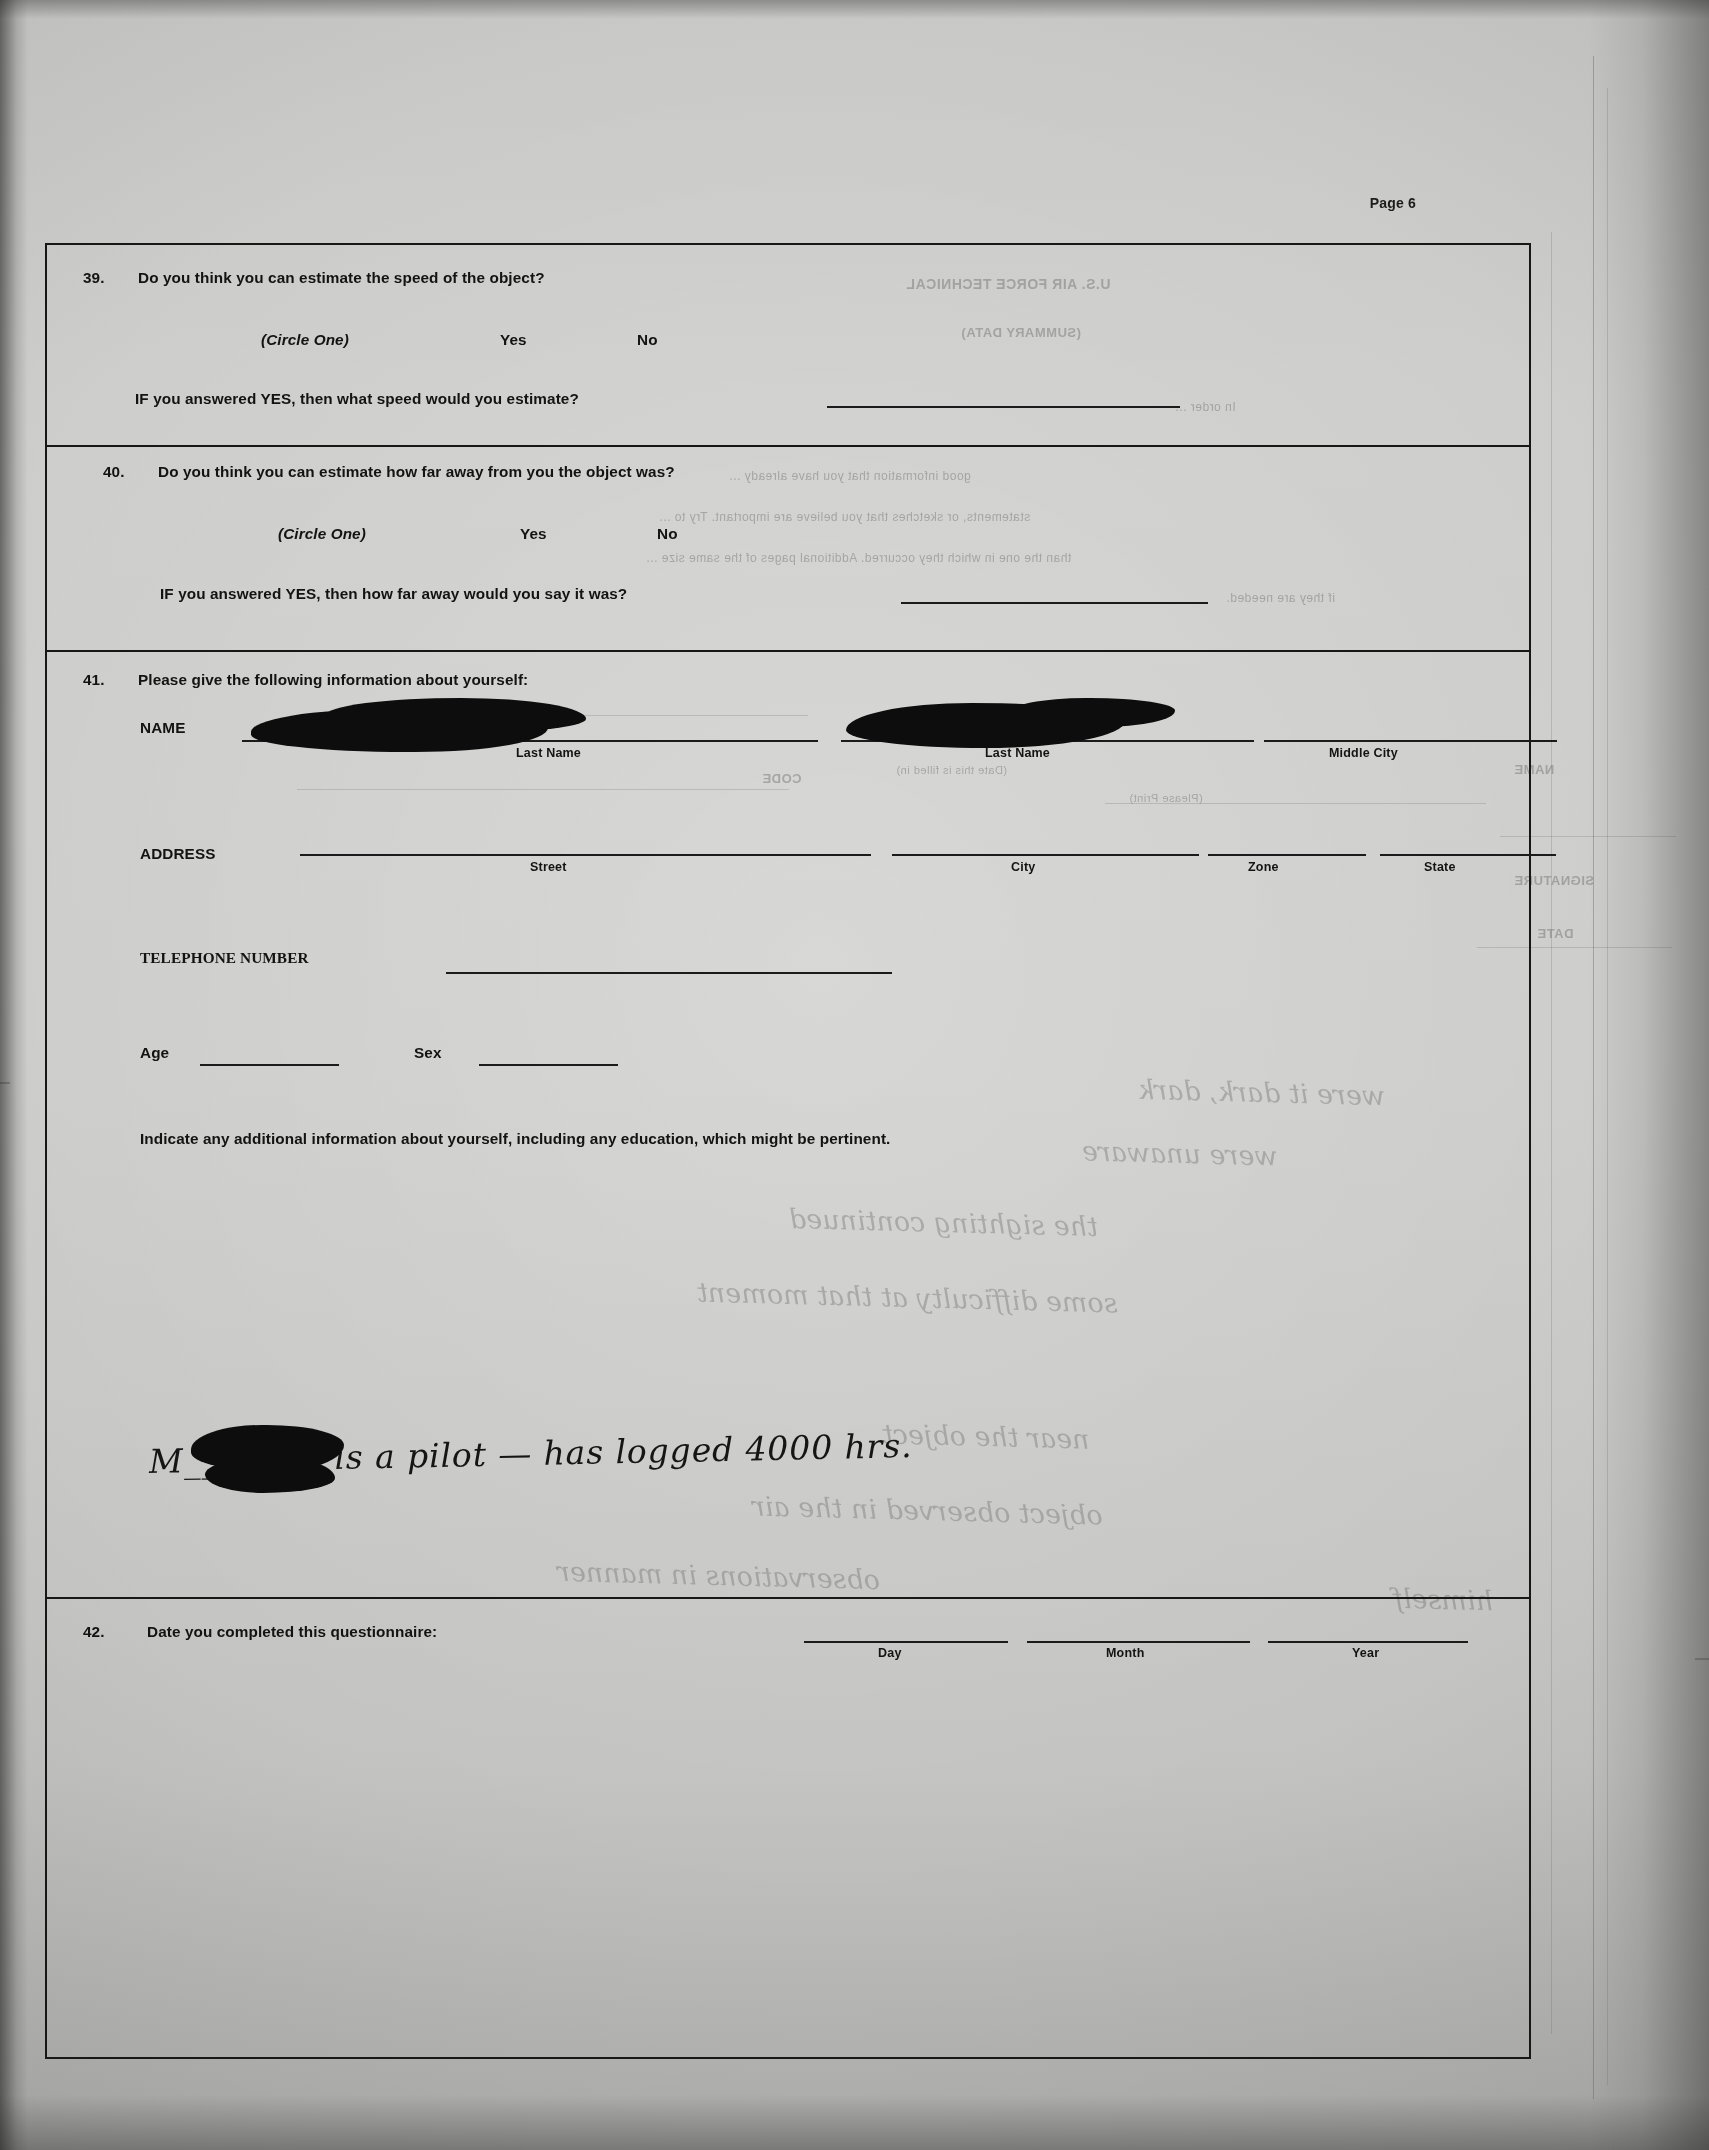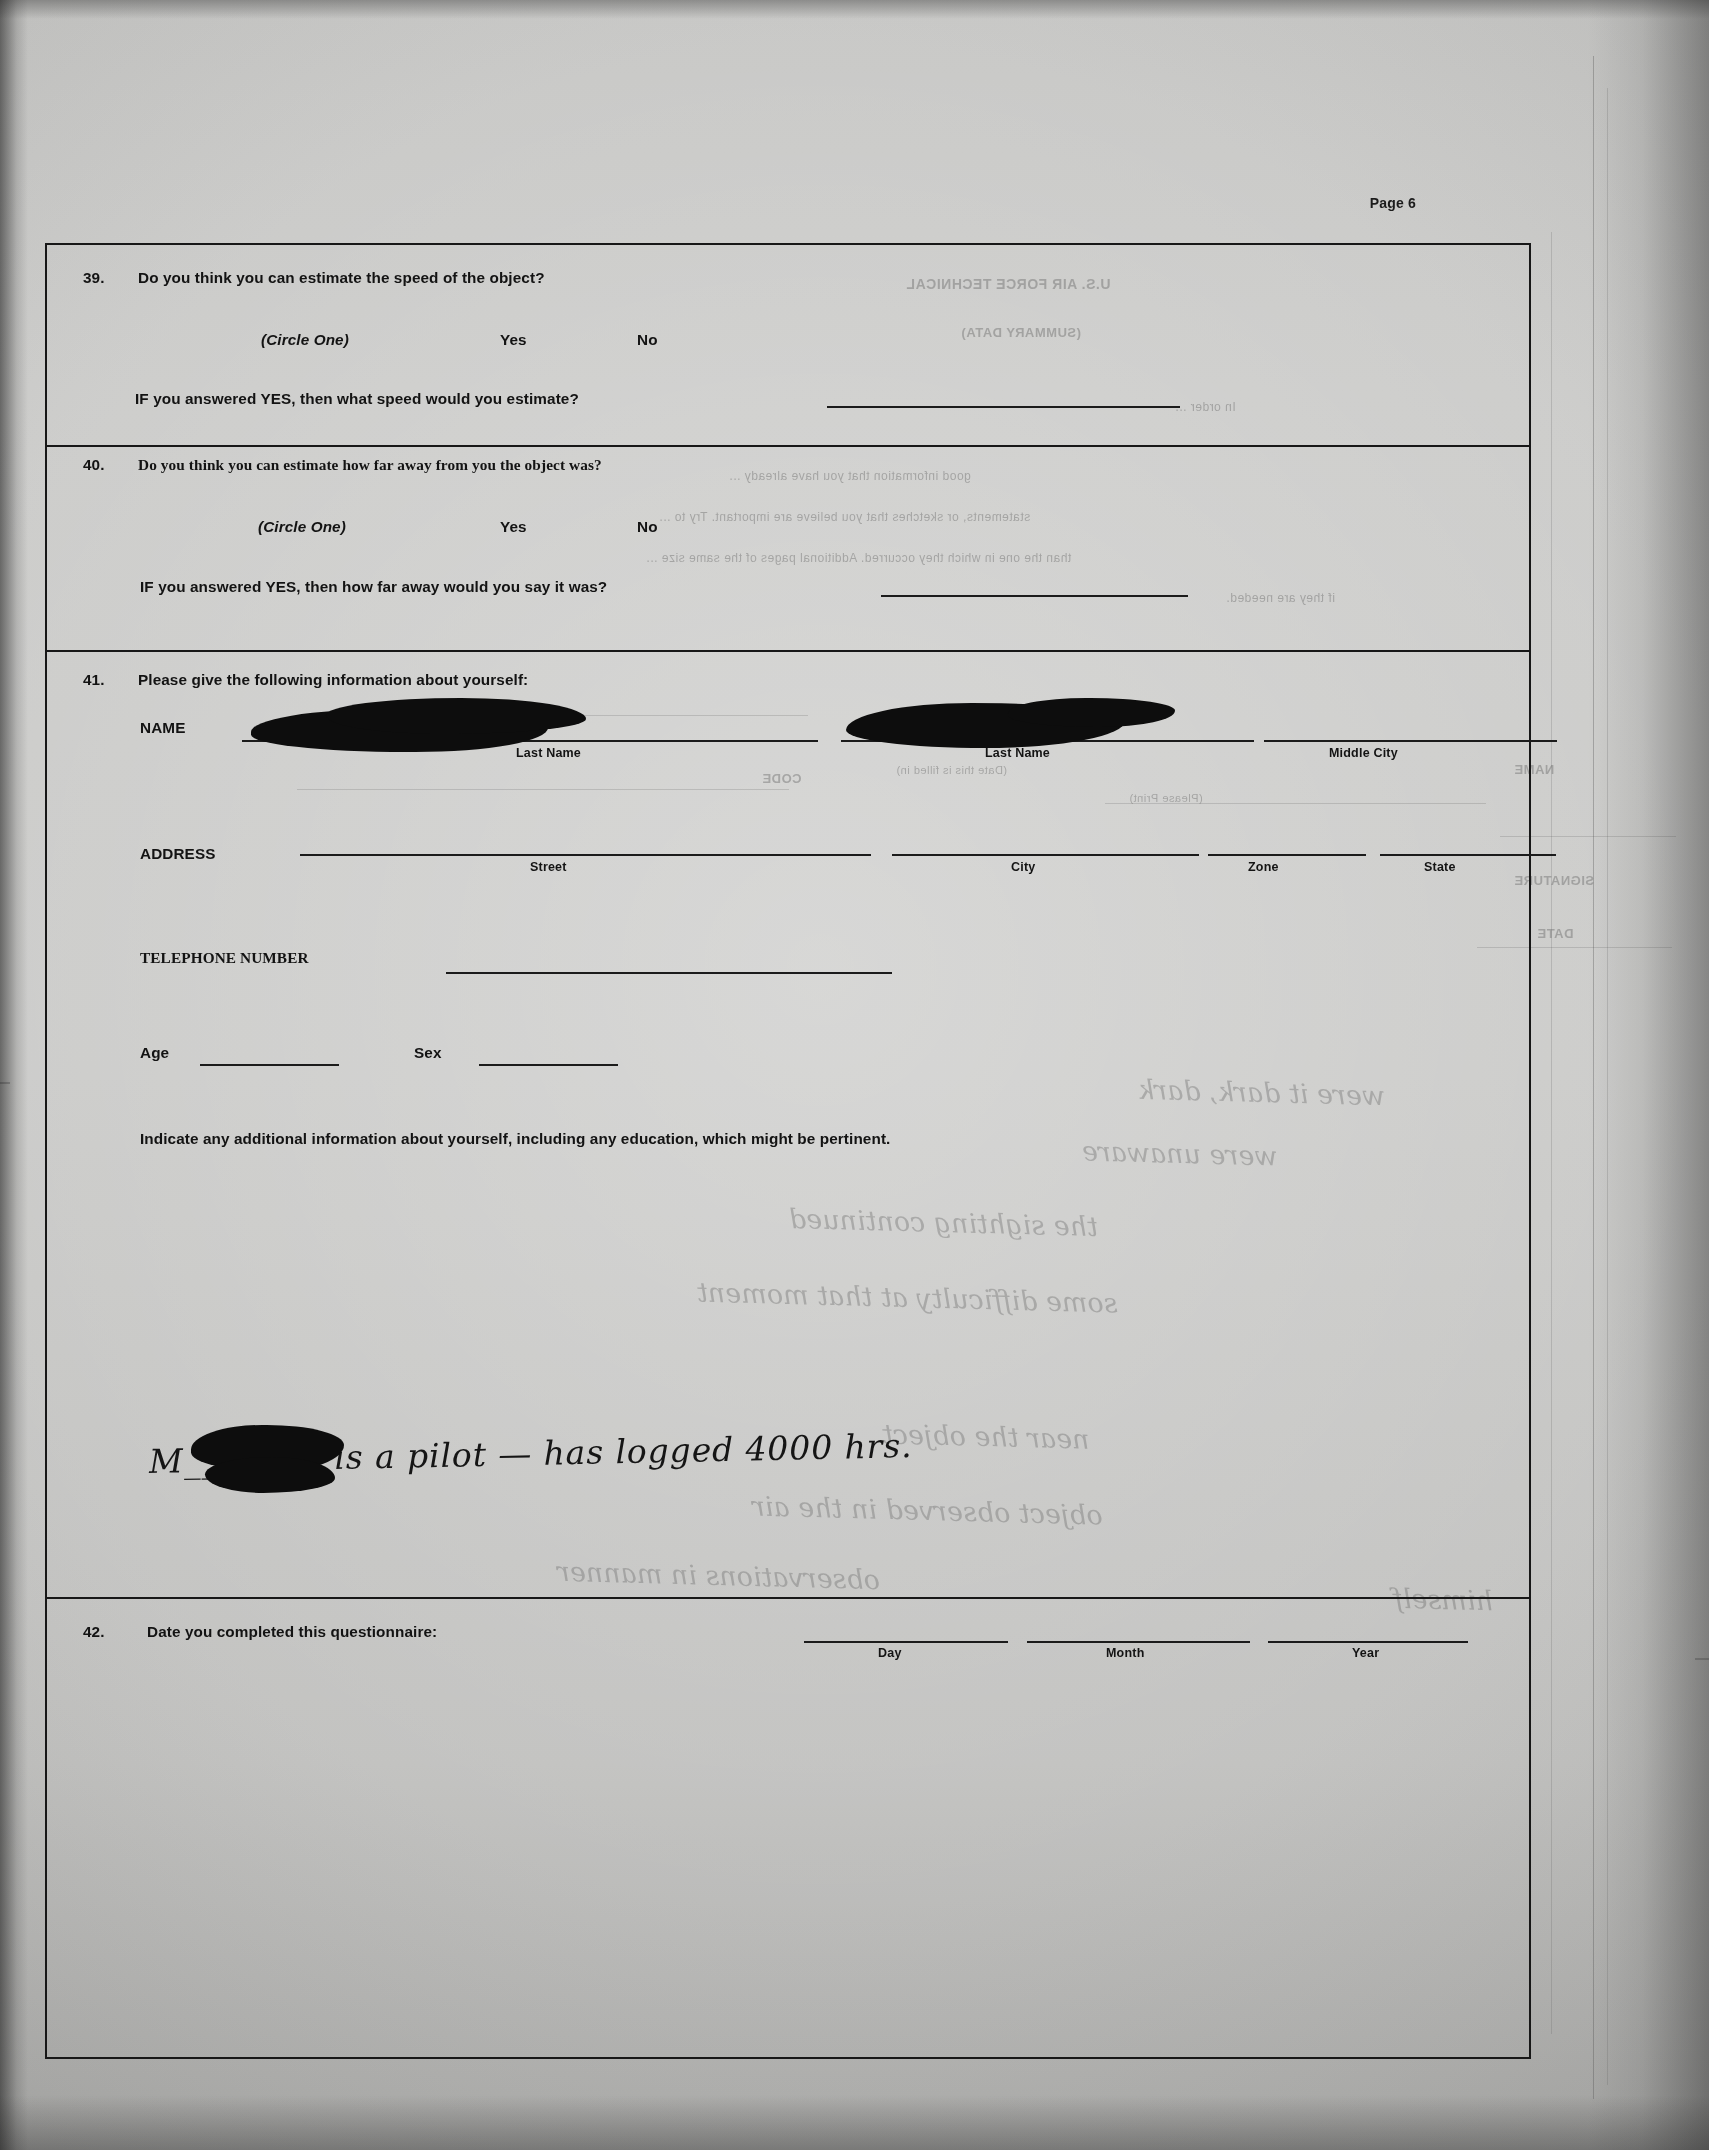--- a/index.html
+++ b/index.html
@@ -200,23 +200,23 @@
       <div class="qtext qtext-italic" style="left:214px; top:86px;">(Circle One)</div>
       <div class="qtext" style="left:453px; top:86px;">Yes</div>
       <div class="qtext" style="left:590px; top:86px;">No</div>
 
       <div class="qtext" style="left:88px; top:145px;">IF you answered YES, then what speed would you estimate?</div>
       <div class="fieldline" style="left:780px; top:161px; width:353px;"></div>
     </div>
 
     <div class="hrule" style="top:200px;"></div>
 
-    <div class="q-block" style="top:187px; height:204px;">
+    <div class="q-block" style="top:194px; height:204px;margin-left:20px;">
       <div class="qnum" style="left:36px; top:24px;">40.</div>
-      <div class="qtext" style="left:91px; top:24px;font-family:Liberation Serif, serif;">Do you think you can estimate how far away from you the object was?</div>
+      <div class="qtext" style="left:91px; top:24px;">Do you think you can estimate how far away from you the object was?</div>
 
       <div class="qtext qtext-italic" style="left:211px; top:86px;">(Circle One)</div>
       <div class="qtext" style="left:453px; top:86px;">Yes</div>
       <div class="qtext" style="left:590px; top:86px;">No</div>
 
       <div class="qtext" style="left:93px; top:146px;">IF you answered YES, then how far away would you say it was?</div>
       <div class="fieldline" style="left:834px; top:163px; width:307px;"></div>
     </div>
 
     <div class="hrule" style="top:405px;"></div>

